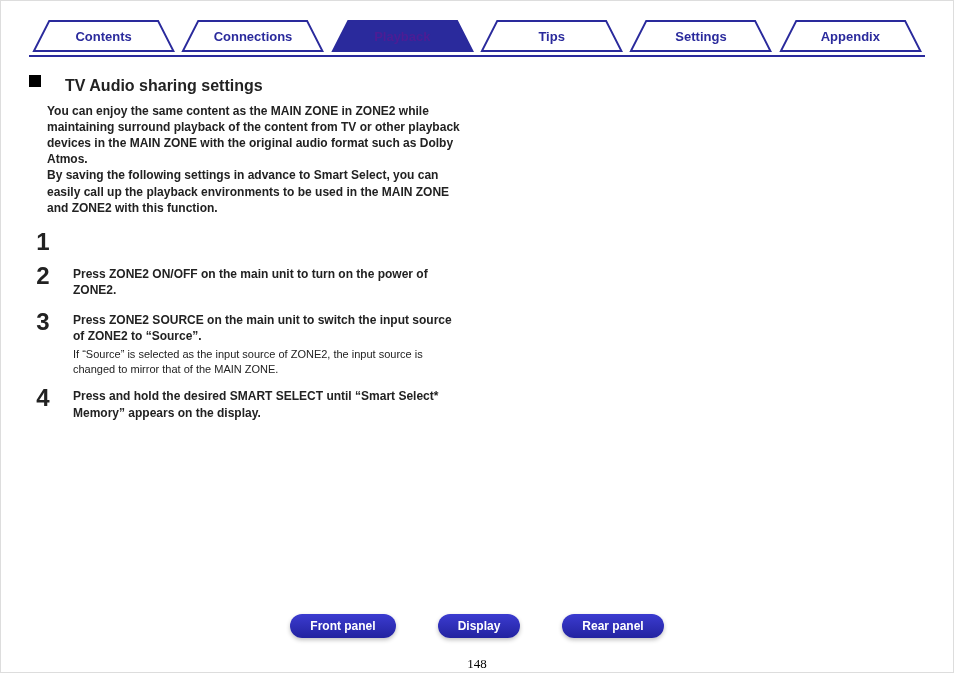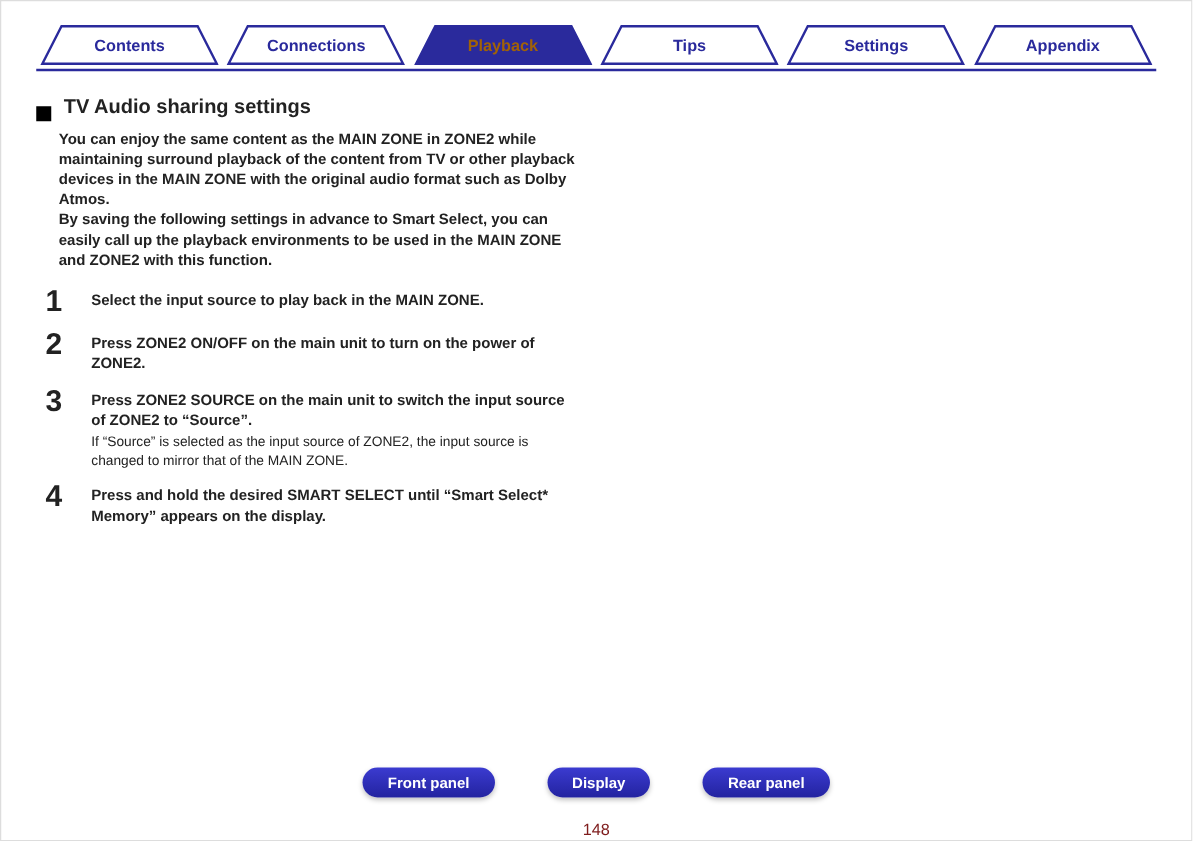--- a/index.html
+++ b/index.html
@@ -42,21 +42,21 @@
     font-size: 13px;
     font-weight: 700;
     color: var(--blue);
     display: flex;
     align-items: center;
     justify-content: center;
     cursor: pointer;
   }
   .tab svg { position: absolute; inset: 0; width: 100%; height: 100%; }
   .tab span { position: relative; z-index: 1; text-align: right; }
-  .tab.active { color: #a16207; }
+  .tab.active { color: #4c1d95; }
   .tab-rule {
     height: 0;
     border-bottom: 2px solid var(--blue);
     margin: 2px 0 14px 0;
   }
 
   
   .content {
     flex: 1 1 auto;
     display: flex;
@@ -64,22 +64,22 @@
   .col {
     width: 50%;
     box-sizing: border-box;
     padding: 0 14px 0 18px;
     font-size: 12px;
     line-height: 1.35;
   }
 
   .section-title {
     display: flex;
-    align-items: flex-end;
-    gap: 10px;
+    align-items: flex-start;
+    gap: 24px;
     font-size: 16px;
     font-weight: 700;
     margin: 4px 0 6px -18px;
   }
   .section-title .square {
     width: 12px;
     height: 12px;
     background: #000;
     display: inline-block;
   }
@@ -133,22 +133,23 @@
     font-size: 12px;
     font-weight: 700;
     padding: 5px 20px;
     border-radius: 14px;
     box-shadow: 0 2px 4px rgba(0,0,0,.25);
     cursor: pointer;
     white-space: nowrap;
   }
   .page-num {
     font-size: 13px;
-    color: #7f1d1d;
+    color: #000000;
     padding: 0 6px;
+    font-family: Liberation Serif, serif;
   }
   .spacer { flex: 1 1 auto; }
   .icon-btn {
     width: 28px;
     height: 28px;
     border-radius: 50%;
     background: linear-gradient(#3b3bd0, #2323a0);
     display: flex;
     align-items: center;
     justify-content: center;
@@ -213,23 +214,20 @@
         <span>TV Audio sharing settings</span>
       </div>
 
       <p class="intro" style="white-space: pre-line;">You can enjoy the same content as the MAIN ZONE in ZONE2 while maintaining surround playback of the content from TV or other playback devices in the MAIN ZONE with the original audio format such as Dolby Atmos.
 By saving the following settings in advance to Smart Select, you can easily call up the playback environments to be used in the MAIN ZONE and ZONE2 with this function.</p>
 
       <div class="steps">
 
         <div class="step">
           <div class="step-num">1</div>
-          <div class="step-body">
-            <div class="step-title">Select the input source to play back in the MAIN ZONE.</div>
-          </div>
         </div>
 
         <div class="step">
           <div class="step-num">2</div>
           <div class="step-body">
             <div class="step-title">Press ZONE2 ON/OFF on the main unit to turn on the power of ZONE2.</div>
           </div>
         </div>
 
         <div class="step">

